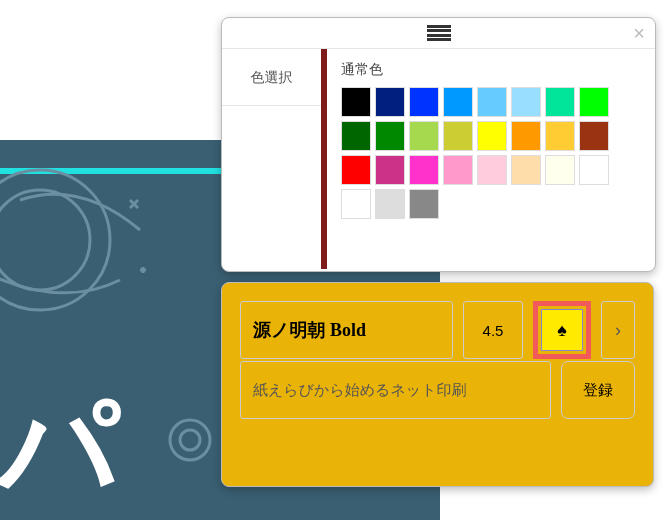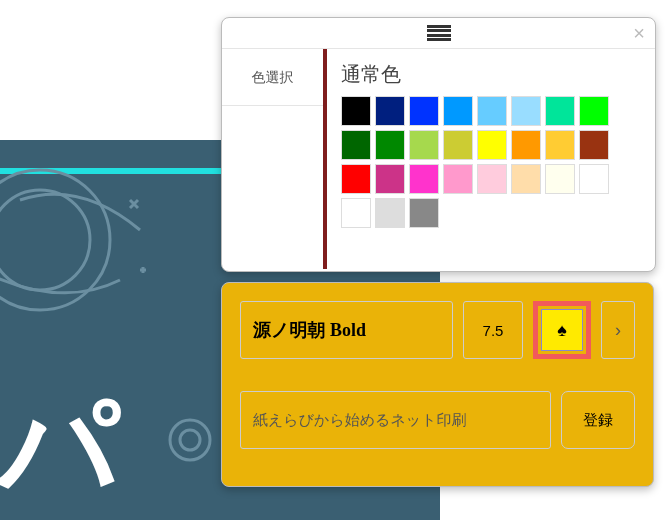--- a/index.html
+++ b/index.html
@@ -7,34 +7,34 @@
 .canvas{position:absolute;left:-20px;top:140px;width:460px;height:380px;background:#3a5f72;overflow:hidden}
 .canvas svg{position:absolute;left:0;top:0}
 .cyan-line{position:absolute;left:0;top:28px;width:460px;height:6px;background:#21e0e0}
 .top-stripe{position:absolute;left:0;top:0;width:670px;height:150px;background:#fff}
 .color-panel{position:absolute;left:221px;top:17px;width:433px;height:253px;background:#fff;border:1px solid #bbb;border-radius:8px;box-shadow:0 3px 8px rgba(0,0,0,.25)}
 .panel-header{height:30px;border-bottom:1px solid #e5e5e5;position:relative}
 .hamburger{position:absolute;left:50%;top:7px;transform:translateX(-50%);width:24px;height:16px;display:flex;flex-direction:column;justify-content:space-between}
 .hamburger span{display:block;height:3px;background:#333}
 .close-x{position:absolute;right:6px;top:5px;width:20px;height:20px;color:#bbb;font-size:20px;line-height:20px;text-align:center;cursor:pointer}
 .panel-body{display:flex;height:220px}
-.tabs{width:105px;border-right:4px solid #7f1d1d}
+.tabs{width:105px;border-right:6px solid #7f1d1d}
 .tab{height:56px;line-height:56px;text-align:center;font-size:14px;color:#555;border-bottom:1px solid #e5e5e5;cursor:pointer}
 .color-area{flex:1;padding:12px 14px}
-.section-label{font-size:20px;color:#444;margin-bottom:8px}
+.section-label{font-size:14px;color:#444;margin-bottom:8px}
 .swatches{display:flex;flex-wrap:wrap;gap:4px;width:300px}
 .sw{width:30px;height:30px;border:1px solid #ddd;cursor:pointer;box-sizing:border-box}
 .font-panel{position:absolute;left:221px;top:282px;width:433px;height:205px;background:#eab308;border:1px solid #bbb;border-radius:8px;box-shadow:0 3px 8px rgba(0,0,0,.25);padding:18px;box-sizing:border-box}
 .row1{display:flex;align-items:stretch;gap:10px;height:58px}
 .fontname{flex:1;border:1px solid #ccc;border-radius:3px;display:flex;align-items:center;padding:0 12px;font-size:18px;font-weight:bold;font-family:serif}
 .smallbox{width:58px;border:1px solid #ccc;border-radius:3px;display:flex;align-items:center;justify-content:center;font-size:15px}
 .highlight-wrap{border:5px solid #f25a5a;padding:3px;display:flex;align-items:center;justify-content:center}
 .color-chip{width:40px;height:40px;background:#ffea00;border:1px solid #88c;display:flex;align-items:center;justify-content:center;font-size:18px}
 .chev{width:32px;border:1px solid #ccc;border-radius:3px;display:flex;align-items:center;justify-content:center;font-size:18px;color:#555;cursor:pointer}
-.row2{display:flex;gap:10px;height:58px;margin-top:32px}
+.row2{display:flex;gap:10px;height:58px;margin-top:2px}
 .textline{flex:1;border:1px solid #ccc;border-radius:3px;display:flex;align-items:center;padding:0 12px;font-size:15px;color:#555}
 .regbtn{width:72px;border:1px solid #ccc;border-radius:7px;display:flex;align-items:center;justify-content:center;font-size:15px;cursor:pointer}
 .pa{position:absolute;left:-10px;bottom:-10px;color:#fff;font-size:120px;font-weight:900;font-family:sans-serif;letter-spacing:-6px}
 </style>
 </head>
 <body>
 
 <div class="bg">
 
   <div class="top-stripe"></div>
@@ -101,21 +101,21 @@
             <div class="sw" style="background: rgb(221, 221, 221);"></div>
             <div class="sw" style="background: rgb(136, 136, 136);"></div>
           </div>
       </div>
     </div>
   </div>
 
   <div class="font-panel">
     <div class="row1">
       <div class="fontname">源ノ明朝 Bold</div>
-      <div class="smallbox">7.5</div>
+      <div class="smallbox">4.5</div>
       <div class="highlight-wrap">
         <div class="color-chip">♠</div>
       </div>
       <div class="chev">›</div>
     </div>
     <div class="row2">
       <div class="textline">紙えらびから始めるネット印刷</div>
       <div class="regbtn">登録</div>
     </div>
   </div>

